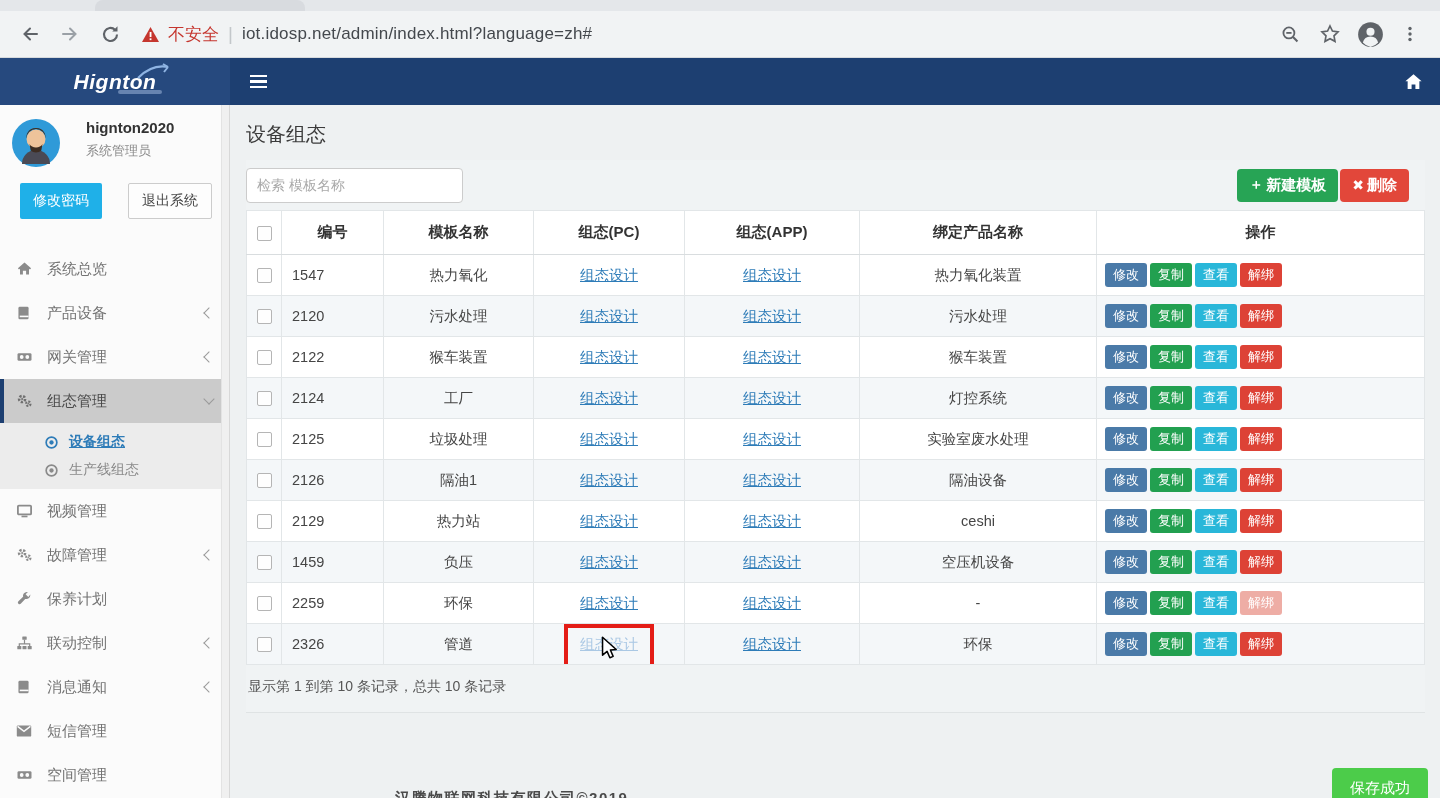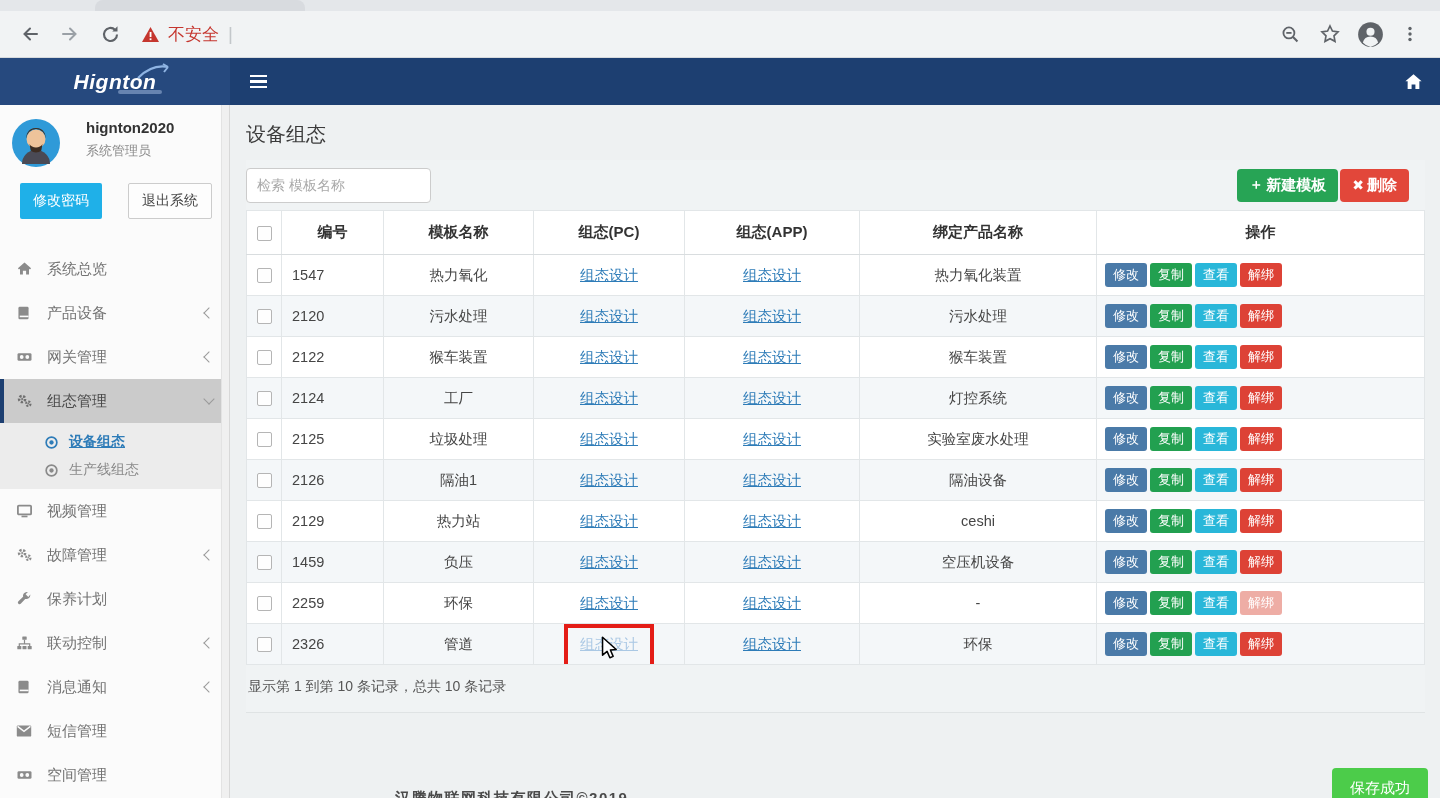--- a/index.html
+++ b/index.html
@@ -46,21 +46,21 @@
   .smi{display:flex;align-items:center;height:28px;padding-left:44px;font-size:14px;color:#8a8a8a;gap:10px;cursor:pointer;}
   .smi .ic{width:15px;height:15px;display:flex;color:#8a8a8a;flex:none;}
   .smi.active{color:var(--link,#2e7cb8);font-weight:bold;}
   .smi.active .lbl{text-decoration:underline;}
   .smi.active .ic{color:var(--link,#2e7cb8);}
   
   .main{position:absolute;left:230px;top:105px;width:1210px;height:693px;padding:0 15px 0 16px;box-sizing:border-box;}
   .page-title{font-size:20px;font-weight:normal;color:#3b3b3b;margin:16px 0 12px 0;}
   .panel{background:#f0f3f4;border-bottom:1px solid #dfe3e4;padding-top:7px;}
   .panel-toolbar{display:flex;align-items:center;justify-content:space-between;height:36px;margin-bottom:7px;}
-  .search{width:185px;height:35px;box-sizing:border-box;border:1px solid #ccc;border-radius:4px;padding:0 10px;font-size:14px;color:#333;background:#fff;font-family:inherit;}
+  .search{width:217px;height:35px;box-sizing:border-box;border:1px solid #ccc;border-radius:4px;padding:0 10px;font-size:14px;color:#333;background:#fff;font-family:inherit;}
   .search::placeholder{color:#a9a9a9;}
   .toolbar-right{margin-right:16px;display:flex;gap:2px;}
   .btn-green,.btn-red{height:33px;padding:0 12px;font-size:15px;font-weight:bold;color:#fff;border:none;border-radius:4px;display:flex;align-items:center;gap:3px;cursor:pointer;font-family:inherit;}
   .btn-green{background:var(--green,#27a455);}
   .btn-red{background:var(--red,#e2473a);}
   .bi{font-size:14px;font-weight:bold;}
   table{width:100%;border-collapse:collapse;table-layout:fixed;background:#fff;}
   th,td{border:1px solid #e2e6e8;overflow:hidden;white-space:nowrap;}
   thead th{height:41px;font-size:15px;color:#333;background:#fff;border-bottom:1px solid #d9dddf;}
   td{height:38px;font-size:14.5px;color:#454545;text-align:center;}
@@ -110,20 +110,21 @@
     <div class="urlbox">
       <span style="display:flex;">
         <svg width="17" height="15" viewBox="0 0 16 14">
             <path d="M8 0 16 14H0Z" fill="#c5362e"></path>
             <rect x="7.2" y="4.6" width="1.7" height="4.8" fill="#fff"></rect>
             <rect x="7.2" y="10.6" width="1.7" height="1.7" fill="#fff"></rect>
           </svg>
       </span>
       <span class="warn-text">不安全</span>
       <span class="sep">|</span>
+      <span class="url-text">iot.idosp.net/admin/index.html?language=zh#</span>
     </div>
     <span class="nav-ic">
       <svg width="19" height="19" viewBox="0 0 18 18">
           <circle cx="7.5" cy="7.5" r="5.2" fill="none" stroke="#5f6368" stroke-width="1.7"></circle>
           <line x1="5" y1="7.5" x2="10" y2="7.5" stroke="#5f6368" stroke-width="1.7"></line>
           <line x1="11.4" y1="11.4" x2="15.6" y2="15.6" stroke="#5f6368" stroke-width="2"></line>
         </svg>
     </span>
     <span class="nav-ic">
       <svg width="20" height="20" viewBox="0 0 18 18">

